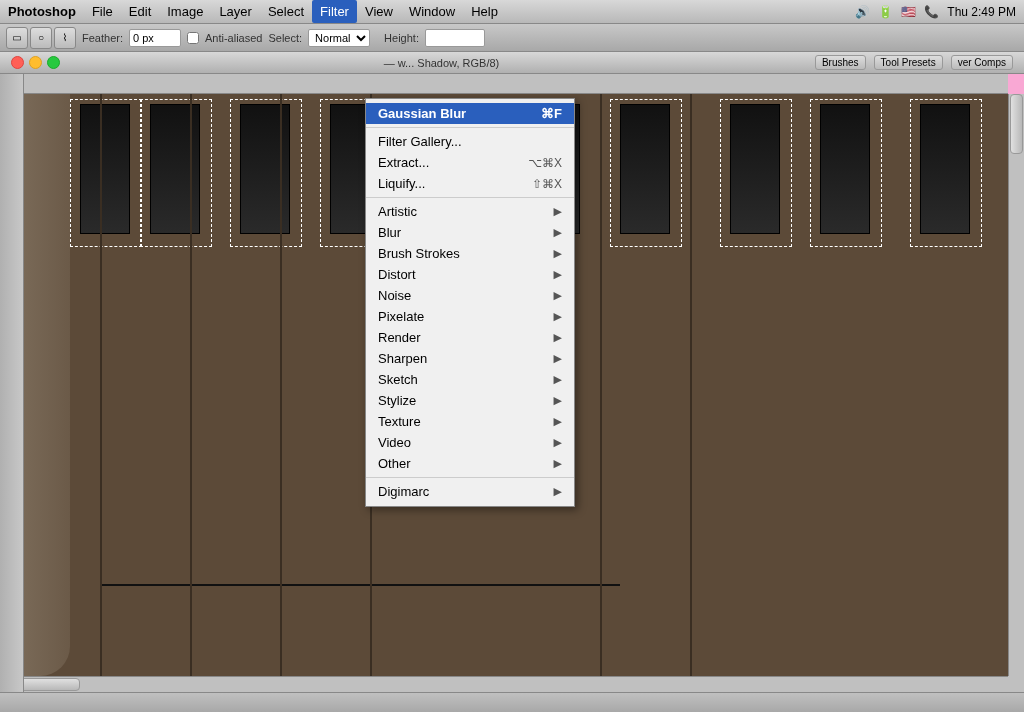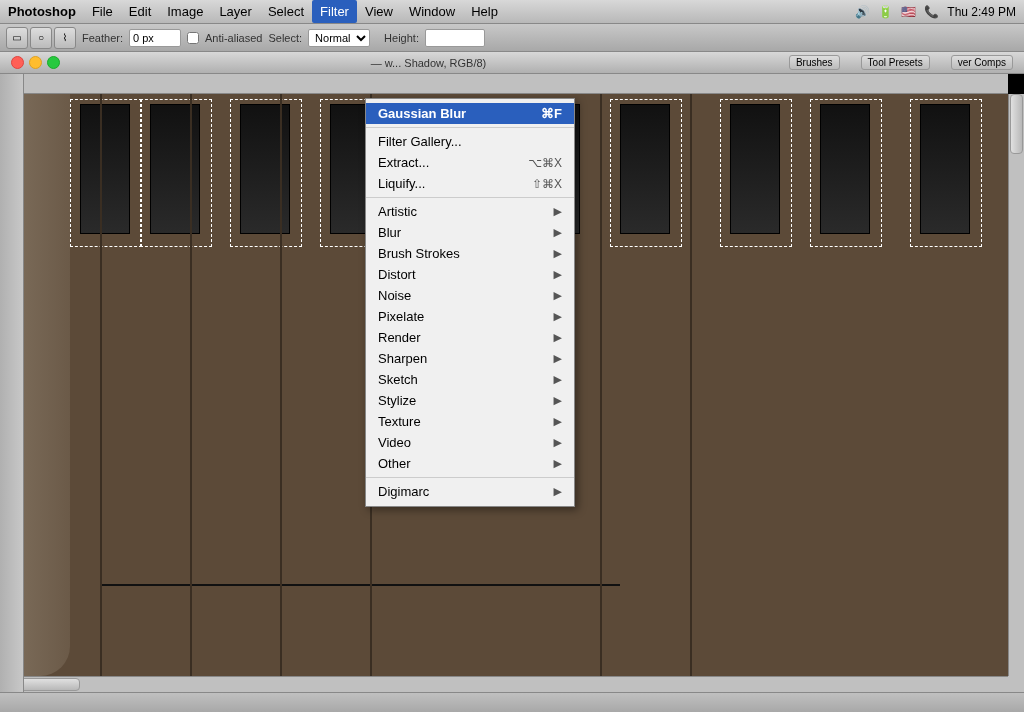--- a/index.html
+++ b/index.html
@@ -120,36 +120,36 @@
     .tl-yellow { background: #ffbd2e; border: 1px solid #dea123; }
     .tl-green { background: #27c93f; border: 1px solid #1aab29; }
     #titlebar .title-text {
       font-size: 11px;
       color: #333;
       flex: 1;
       text-align: center;
     }
     .right-tabs {
       display: flex;
-      gap: 21px;
+      gap: 8px;
       font-size: 10px;
     }
     .right-tab {
       padding: 1px 6px;
       background: linear-gradient(to bottom, #ddd, #bbb);
       border: 1px solid #999;
       border-radius: 3px;
       cursor: default;
     }
 
     
     #main-area {
       width: 100%;
       height: calc(712px - 24px - 28px - 22px - 20px);
-      background: #000000;
+      background: #f9a8d4;
       position: relative;
       overflow: hidden;
     }
 
     
     .ruler-h {
       position: absolute; top: 0; left: 20px; right: 16px; height: 20px;
       background: #c0c0c0;
       border-bottom: 1px solid #888;
       z-index: 10;

